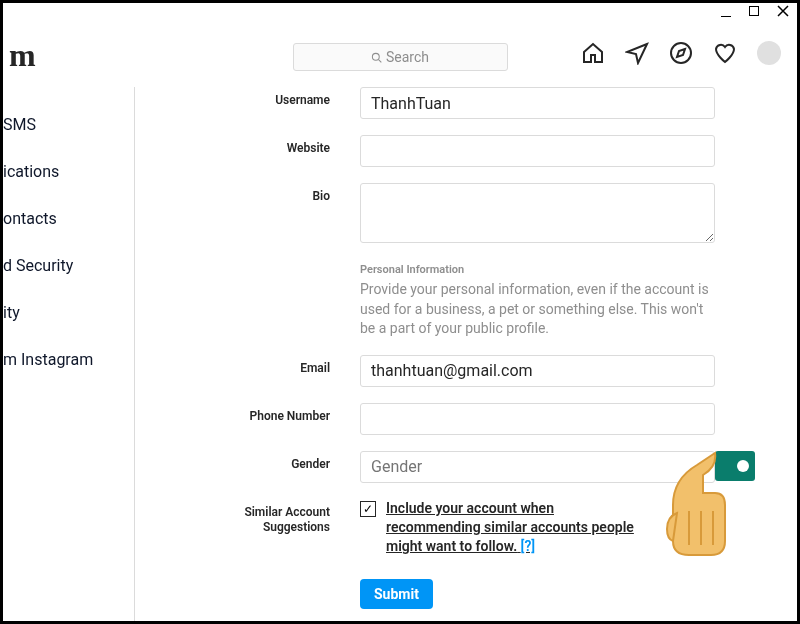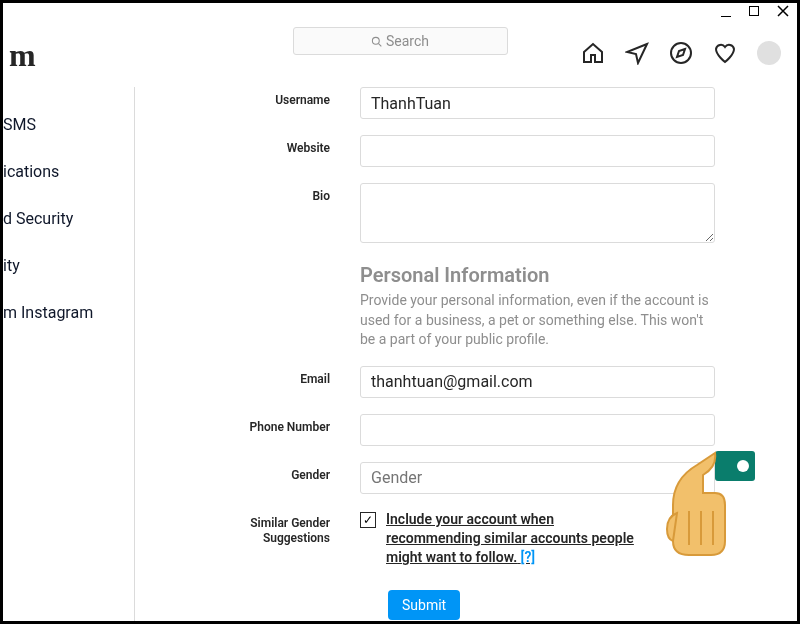--- a/index.html
+++ b/index.html
@@ -2,46 +2,46 @@
 <html><head>
 <meta charset="utf-8">
 <style>
   * { box-sizing: border-box; margin: 0; padding: 0; font-family: -apple-system, BlinkMacSystemFont, "Segoe UI", Roboto, Helvetica, Arial, sans-serif; }
   body { background: #fff; }
   .frame { width: 800px; height: 624px; border: 3px solid #000; position: relative; overflow: hidden; }
   .window-controls { position: absolute; top: 2px; right: 8px; display: flex; gap: 18px; align-items: center; font-size: 14px; color: #000; }
   .wc-min { width: 10px; height: 1px; background: #000; margin-top: 10px; }
   .wc-max { width: 10px; height: 10px; border: 1px solid #000; }
   .wc-close-svg { width: 12px; height: 12px; }
-  .topbar { position: absolute; top: 16px; left: 0; right: 0; height: 44px; display: flex; align-items: center; }
+  .topbar { position: absolute; top: 32px; left: 0; right: 0; height: 44px; display: flex; align-items: center; }
   .logo { position: absolute; left: 6px; top: 34px; font-family: "Brush Script MT", cursive; font-size: 32px; font-weight: bold; color: #262626; }
   .search-wrap { margin: 0 auto; width: 215px; height: 28px; background: #fafafa; border: 1px solid #dbdbdb; border-radius: 3px; display: flex; align-items: center; justify-content: center; color: #8e8e8e; font-size: 14px; gap: 4px; }
   .search-icon-svg { width: 11px; height: 11px; }
   .top-icons { position: absolute; right: 16px; top: 38px; display: flex; gap: 20px; align-items: center; }
   .icon-svg { width: 24px; height: 24px; stroke: #262626; stroke-width: 2; fill: none; }
   .avatar-circle { width: 24px; height: 24px; border-radius: 50%; background: #e0e0e0; }
   .content { position: absolute; top: 84px; left: 0; right: 0; bottom: 0; display: flex; }
   .sidebar { width: 132px; border-right: 1px solid #dbdbdb; padding-top: 14px; }
   .sidebar-item { padding: 14px 0 14px 0; font-size: 16px; color: #0f172a; cursor: pointer; white-space: nowrap; overflow: hidden; }
   .main { flex: 1; padding: 0 30px 0 30px; position: relative; }
   .form-row { display: flex; align-items: flex-start; margin-bottom: 16px; }
   .form-label { width: 195px; text-align: right; padding-right: 30px; font-weight: 600; font-size: 12px; color: #262626; padding-top: 6px; }
   .form-label.stack { line-height: 1.25; }
   .form-field { flex: 1; max-width: 355px; }
   .text-input { width: 100%; height: 32px; border: 1px solid #dbdbdb; border-radius: 3px; padding: 0 10px; font-size: 16px; color: #262626; background: #fff; }
   .text-input.placeholder { color: #8e8e8e; }
   .bio-input { width: 100%; height: 60px; border: 1px solid #dbdbdb; border-radius: 3px; padding: 6px 10px; font-size: 16px; resize: vertical; }
-  .section-heading { font-size: 20px; color: #8e8e8e; font-weight: 600; margin-bottom: 4px; }
+  .section-heading { font-size: 11px; color: #8e8e8e; font-weight: 600; margin-bottom: 4px; }
   .section-desc { font-size: 14px; color: #8e8e8e; line-height: 1.4; max-width: 355px; }
   .similar-row { display: flex; align-items: flex-start; gap: 10px; }
   .checkbox { width: 16px; height: 16px; border: 1px solid #262626; display: flex; align-items: center; justify-content: center; font-size: 12px; flex-shrink: 0; margin-top: 2px; }
   .similar-text { font-size: 14px; font-weight: 600; color: #262626; line-height: 1.35; max-width: 260px; text-decoration: underline; }
   .help-link { color: #0095f6; font-weight: 600; }
   .submit-row { display: flex; align-items: center; margin-top: 24px; margin-left: 195px; gap: 44px; }
-  .submit-btn { background: #0095f6; color: #fff; border: none; border-radius: 4px; padding: 7px 14px; font-size: 14px; font-weight: 400; cursor: pointer; margin-left: 28px; }
+  .submit-btn { background: #0095f6; color: #fff; border: none; border-radius: 4px; padding: 7px 14px; font-size: 14px; font-weight: 700; cursor: pointer; }
   .disable-link { color: #0095f6; font-size: 14px; font-weight: 600; cursor: pointer; border: 3px solid #ff0000; border-radius: 22px; padding: 8px 14px; }
   .pointer-hand { position: absolute; right: 40px; bottom: 56px; width: 120px; height: 120px; }
 </style>
 </head>
 <body>
 
 <div class="frame">
   <div class="window-controls">
     <div class="wc-min"></div>
     <div class="wc-max"></div>
@@ -76,20 +76,21 @@
     <svg class="icon-svg" viewBox="0 0 24 24">
         <path d="M12 21 C12 21 3 14 3 8 A5 5 0 0 1 12 6 A5 5 0 0 1 21 8 C21 14 12 21 12 21 Z"></path>
       </svg>
     <div class="avatar-circle"></div>
   </div>
 
   <div class="content">
     <div class="sidebar">
       <div class="sidebar-item">SMS</div>
       <div class="sidebar-item">ications</div>
+      <div class="sidebar-item">ontacts</div>
       <div class="sidebar-item">d Security</div>
       <div class="sidebar-item">ity</div>
       <div class="sidebar-item">m Instagram</div>
     </div>
 
     <div class="main">
 
       <div class="form-row">
         <div class="form-label">Username</div>
         <div class="form-field"><input class="text-input" value="ThanhTuan" style=""></div>
@@ -123,21 +124,21 @@
         <div class="form-field"><input class="text-input" value="" style=""></div>
       </div>
 
       <div class="form-row">
         <div class="form-label">Gender</div>
         <div class="form-field"><input class="text-input placeholder" placeholder="Gender" style=""></div>
       </div>
 
       <div class="form-row">
         <div class="form-label stack">
-          <span>Similar Gender</span><br>
+          <span>Similar Account</span><br>
           <span>Suggestions</span>
         </div>
         <div class="form-field similar-row">
           <div class="checkbox">✓</div>
           <div class="similar-text">
             <span>Include your account when recommending similar accounts people might want to follow.</span>
             <span class="help-link">[?]</span>
           </div>
         </div>
       </div>

